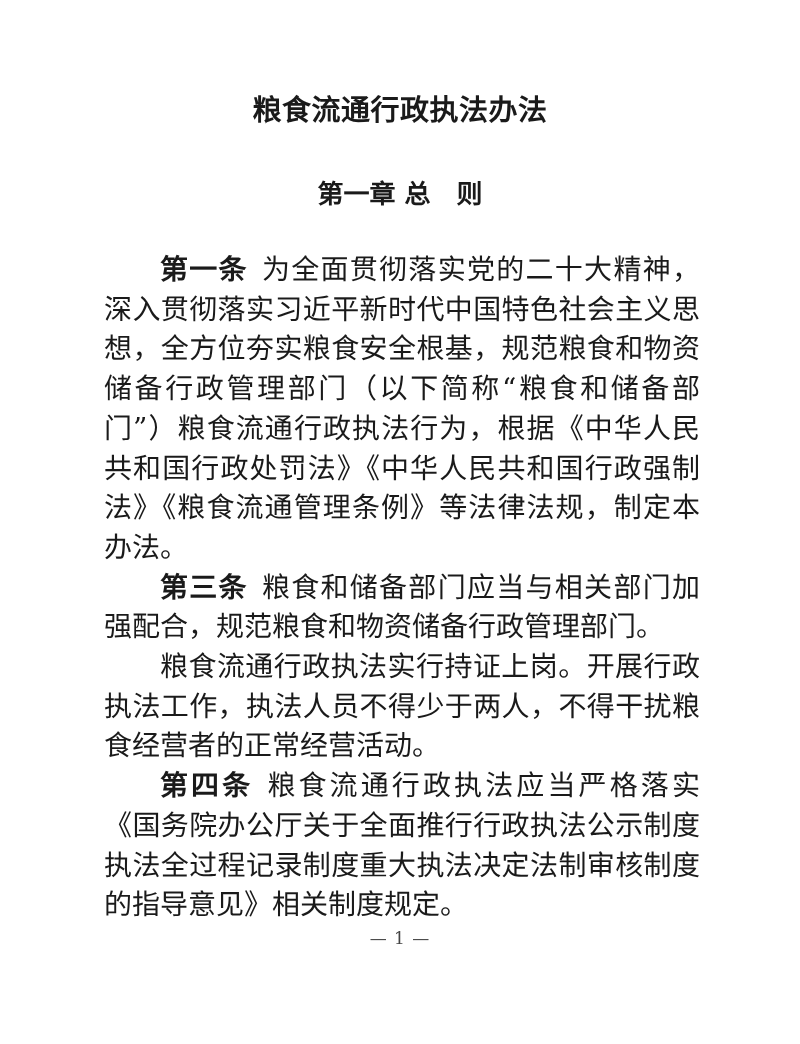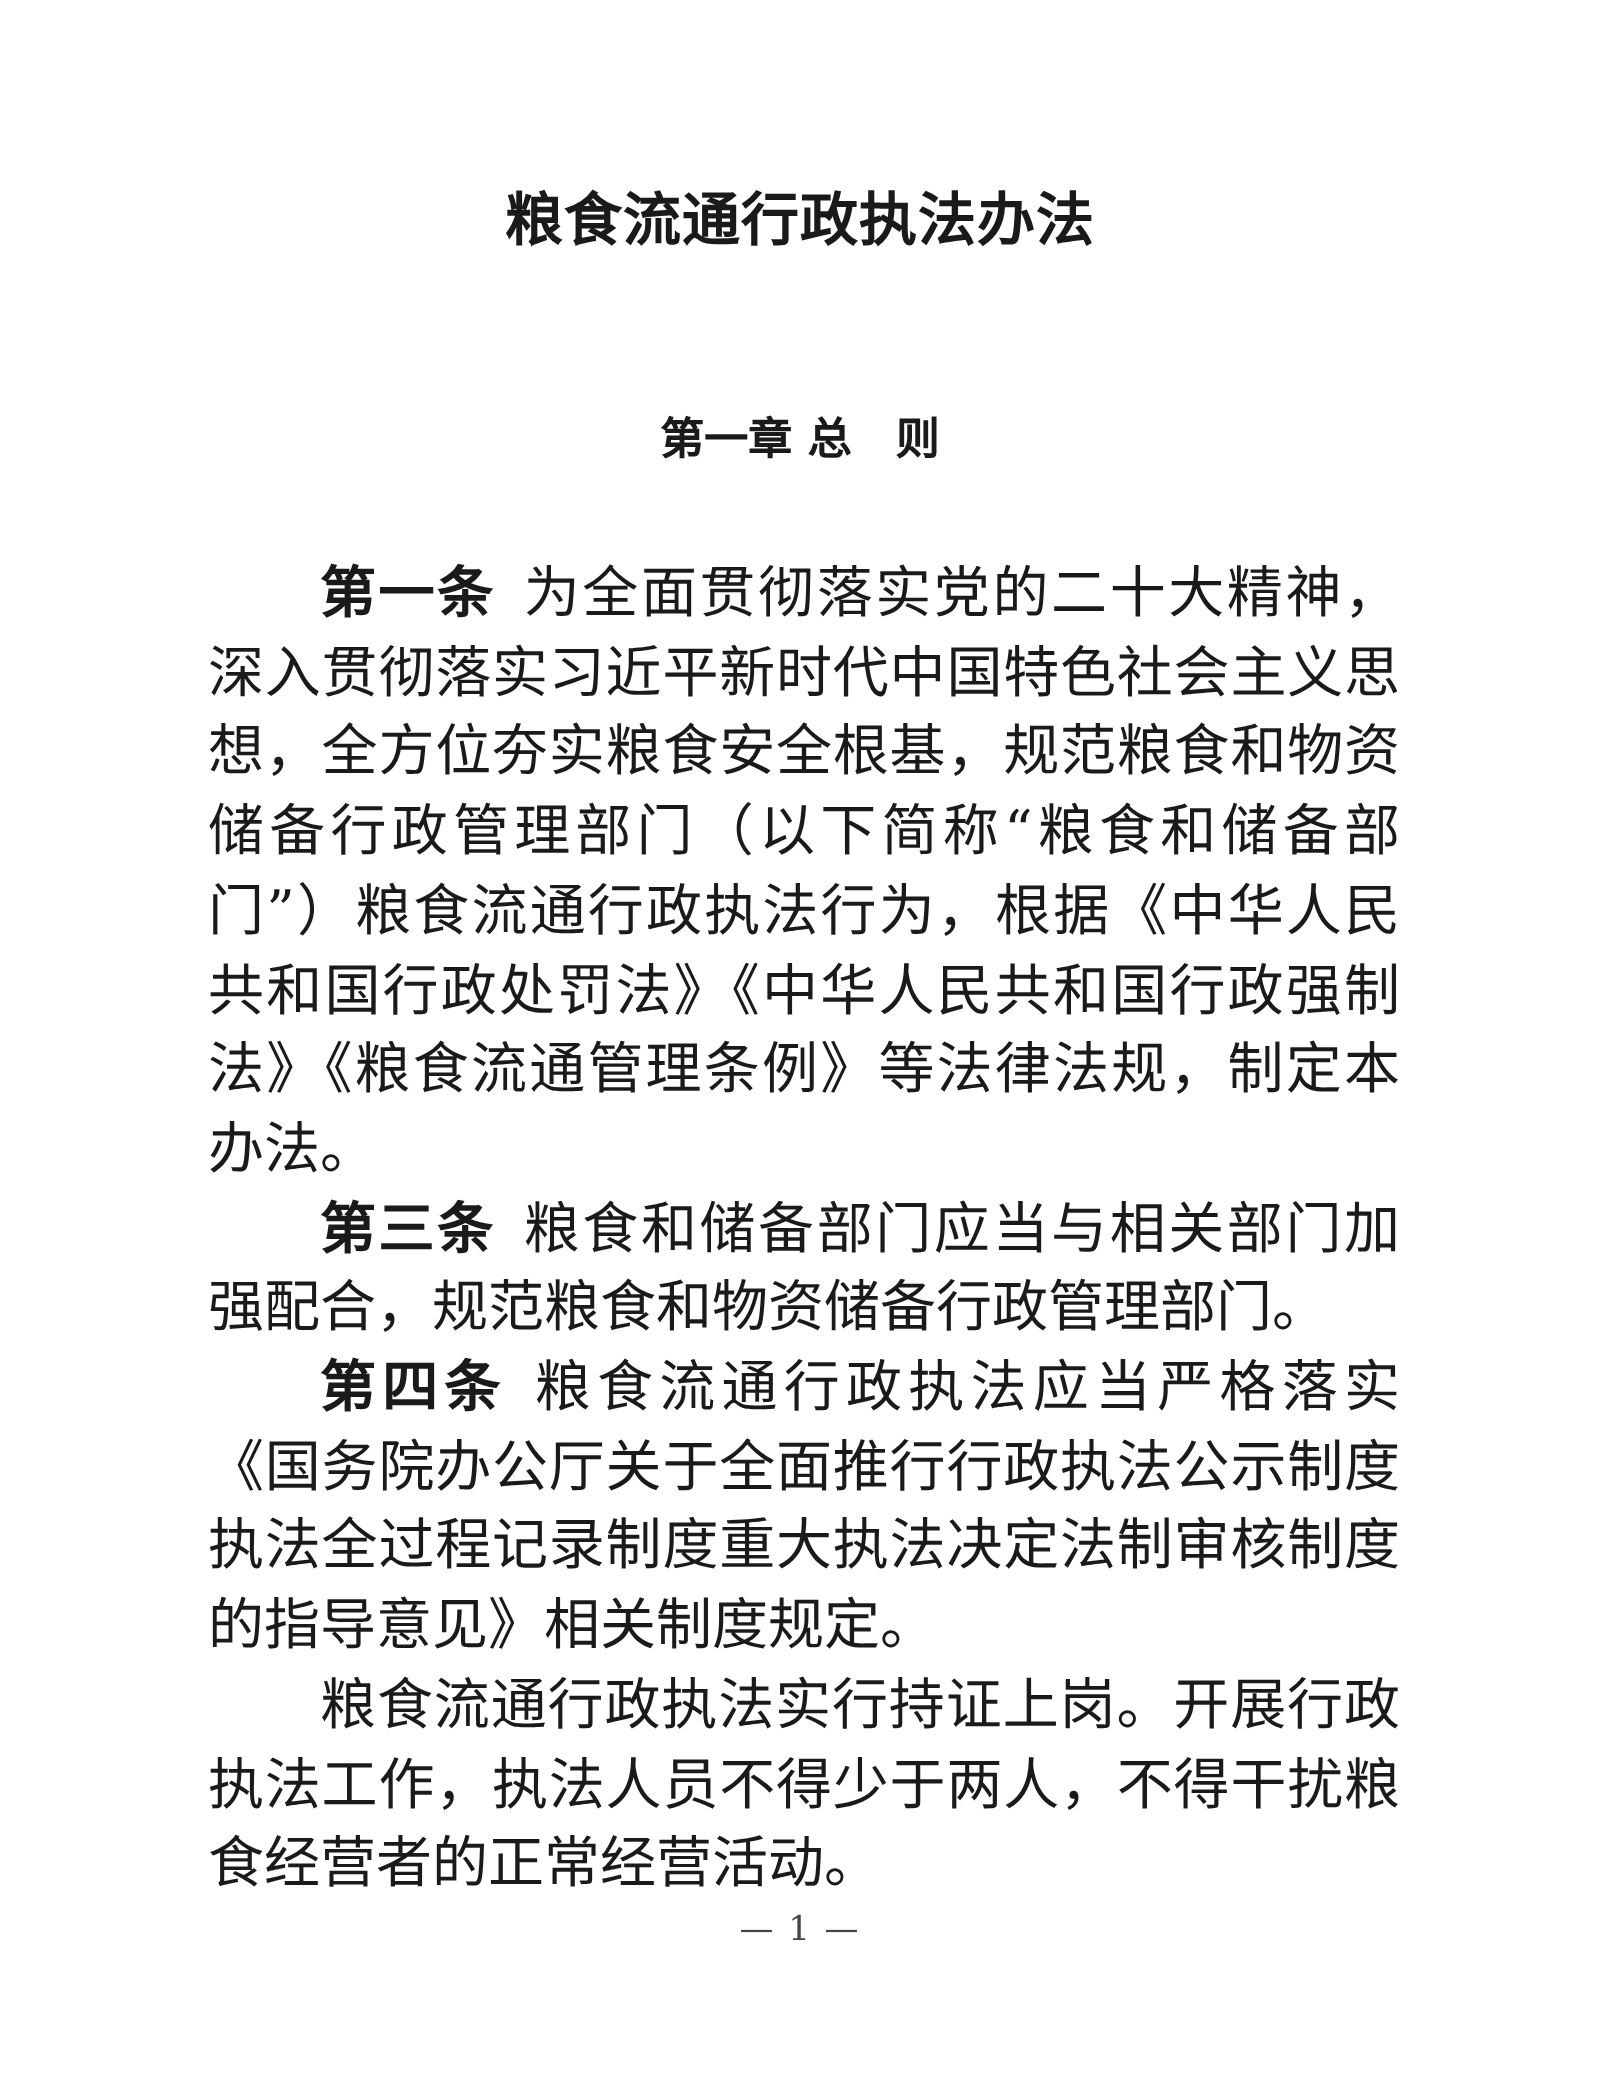--- a/index.html
+++ b/index.html
@@ -20,22 +20,22 @@
   .doc-title {
     margin-top: 88px;
     font-size: 29px;
     line-height: 44px;
     font-weight: 700;
     text-align: center;
     letter-spacing: 0.5px;
     font-family: "DejaVu Serif", "Liberation Serif", serif;
   }
   .chapter-heading {
-    margin-top: 74px;
-    font-size: 22px;
+    margin-top: 47px;
+    font-size: 26px;
     line-height: 30px;
     font-weight: 700;
     text-align: center;
     font-family: "DejaVu Sans", "Liberation Sans", sans-serif;
   }
   .body-text {
     margin-top: 41px;
     margin-left: 104px;
     width: 596px;
     font-size: 28px;
@@ -70,22 +70,22 @@
 
   <h2 class="chapter-heading">第一章 总　则</h2>
 
   <div class="body-text">
 
     <p><span class="article-label">第一条</span><span>为全面贯彻落实党的二十大精神，深入贯彻落实习近平新时代中国特色社会主义思想，全方位夯实粮食安全根基，规范粮食和物资储备行政管理部门（以下简称“粮食和储备部门”）粮食流通行政执法行为，根据《中华人民共和国行政处罚法》《中华人民共和国行政强制法》《粮食流通管理条例》等法律法规，制定本办法。</span></p>
 
 
     <p><span class="article-label">第三条</span><span>粮食和储备部门应当与相关部门加强配合，规范粮食和物资储备行政管理部门。</span></p>
 
+    <p><span>粮食流通行政执法实行持证上岗。开展行政执法工作，执法人员不得少于两人，不得干扰粮食经营者的正常经营活动。</span></p>
+
     <p><span class="article-label">第四条</span><span>粮食流通行政执法应当严格落实《国务院办公厅关于全面推行行政执法公示制度执法全过程记录制度重大执法决定法制审核制度的指导意见》相关制度规定。</span></p>
-
-    <p><span>粮食流通行政执法实行持证上岗。开展行政执法工作，执法人员不得少于两人，不得干扰粮食经营者的正常经营活动。</span></p>
 
 
   </div>
 
   <div class="page-number">— 1 —</div>
 
 </div>
 
 </body></html>

